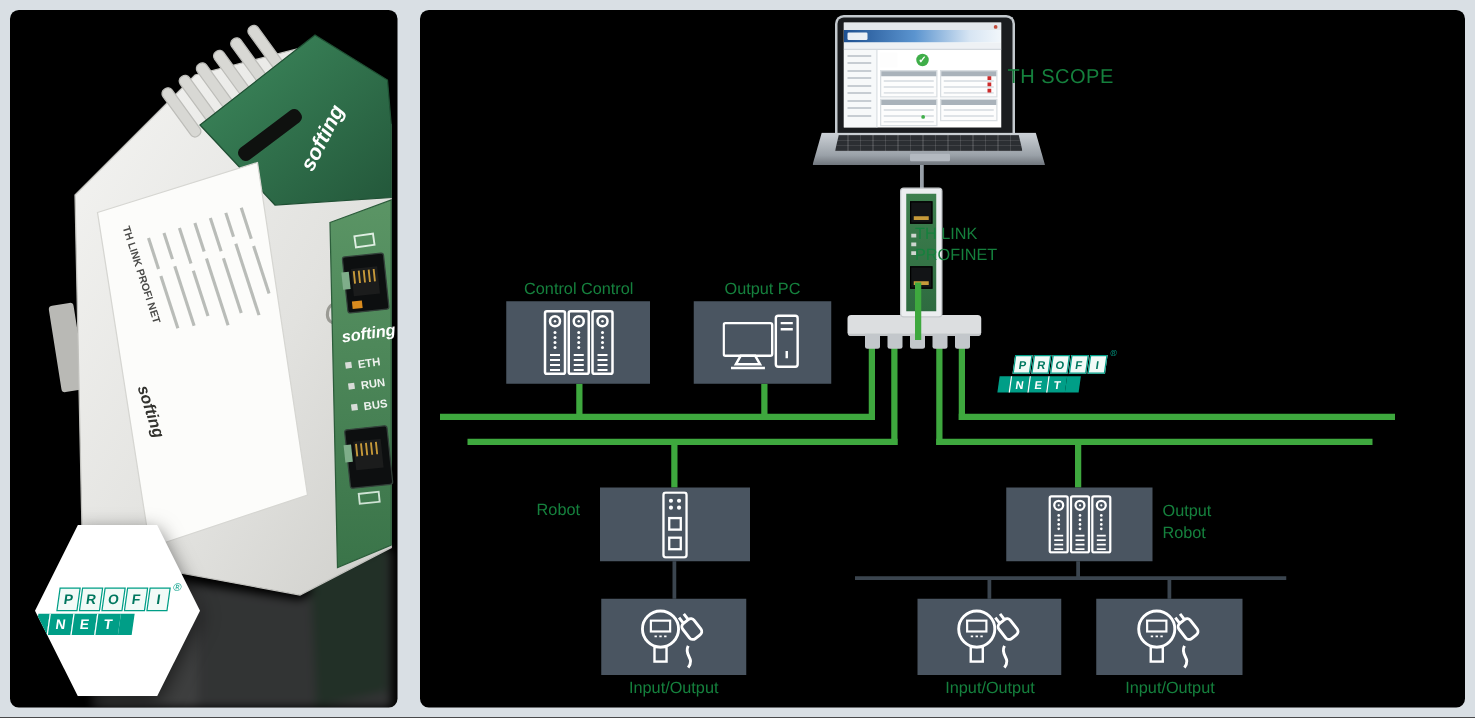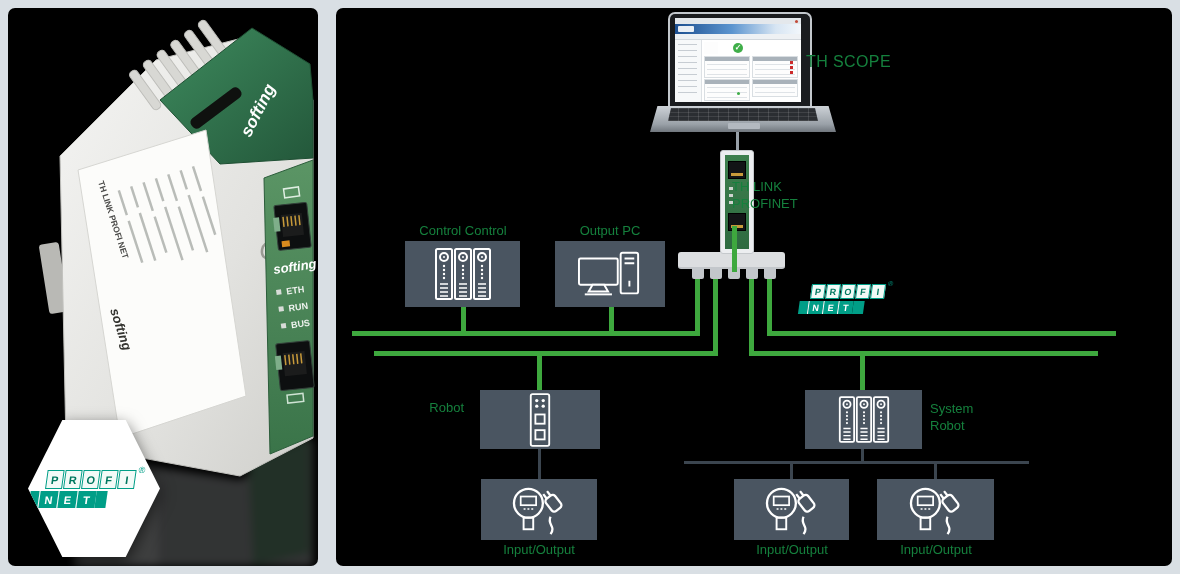--- a/index.html
+++ b/index.html
@@ -415,21 +415,21 @@
             <circle cx="29" cy="26" r="1.2"></circle>
             <circle cx="29" cy="30" r="1.2"></circle>
           <circle cx="48" cy="18" r="1.2"></circle>
             <circle cx="48" cy="22" r="1.2"></circle>
             <circle cx="48" cy="26" r="1.2"></circle>
             <circle cx="48" cy="30" r="1.2"></circle>
         </g>
       </svg>
     </div>
     <div class="nlabel" style="left:594px;top:392px;line-height:17px;">
-      <div>System</div>
+      <div>Output</div>
       <div>Robot</div>
     </div>
 
     <div class="dbox" style="left:145px;top:471px;width:116px;height:61px;">
       <svg class="icon-svg" width="62" height="52" viewBox="0 0 64 54">
         <g fill="none" stroke="#fff" stroke-width="2.4">
           <circle cx="21" cy="20" r="15"></circle>
           <rect x="13" y="13" width="16" height="9" stroke-width="1.8"></rect>
           <path d="M16,26 h2 M20,26 h2 M24,26 h2" stroke-width="1.4"></path>
           <rect x="16" y="35" width="10" height="12" stroke-width="2"></rect>

